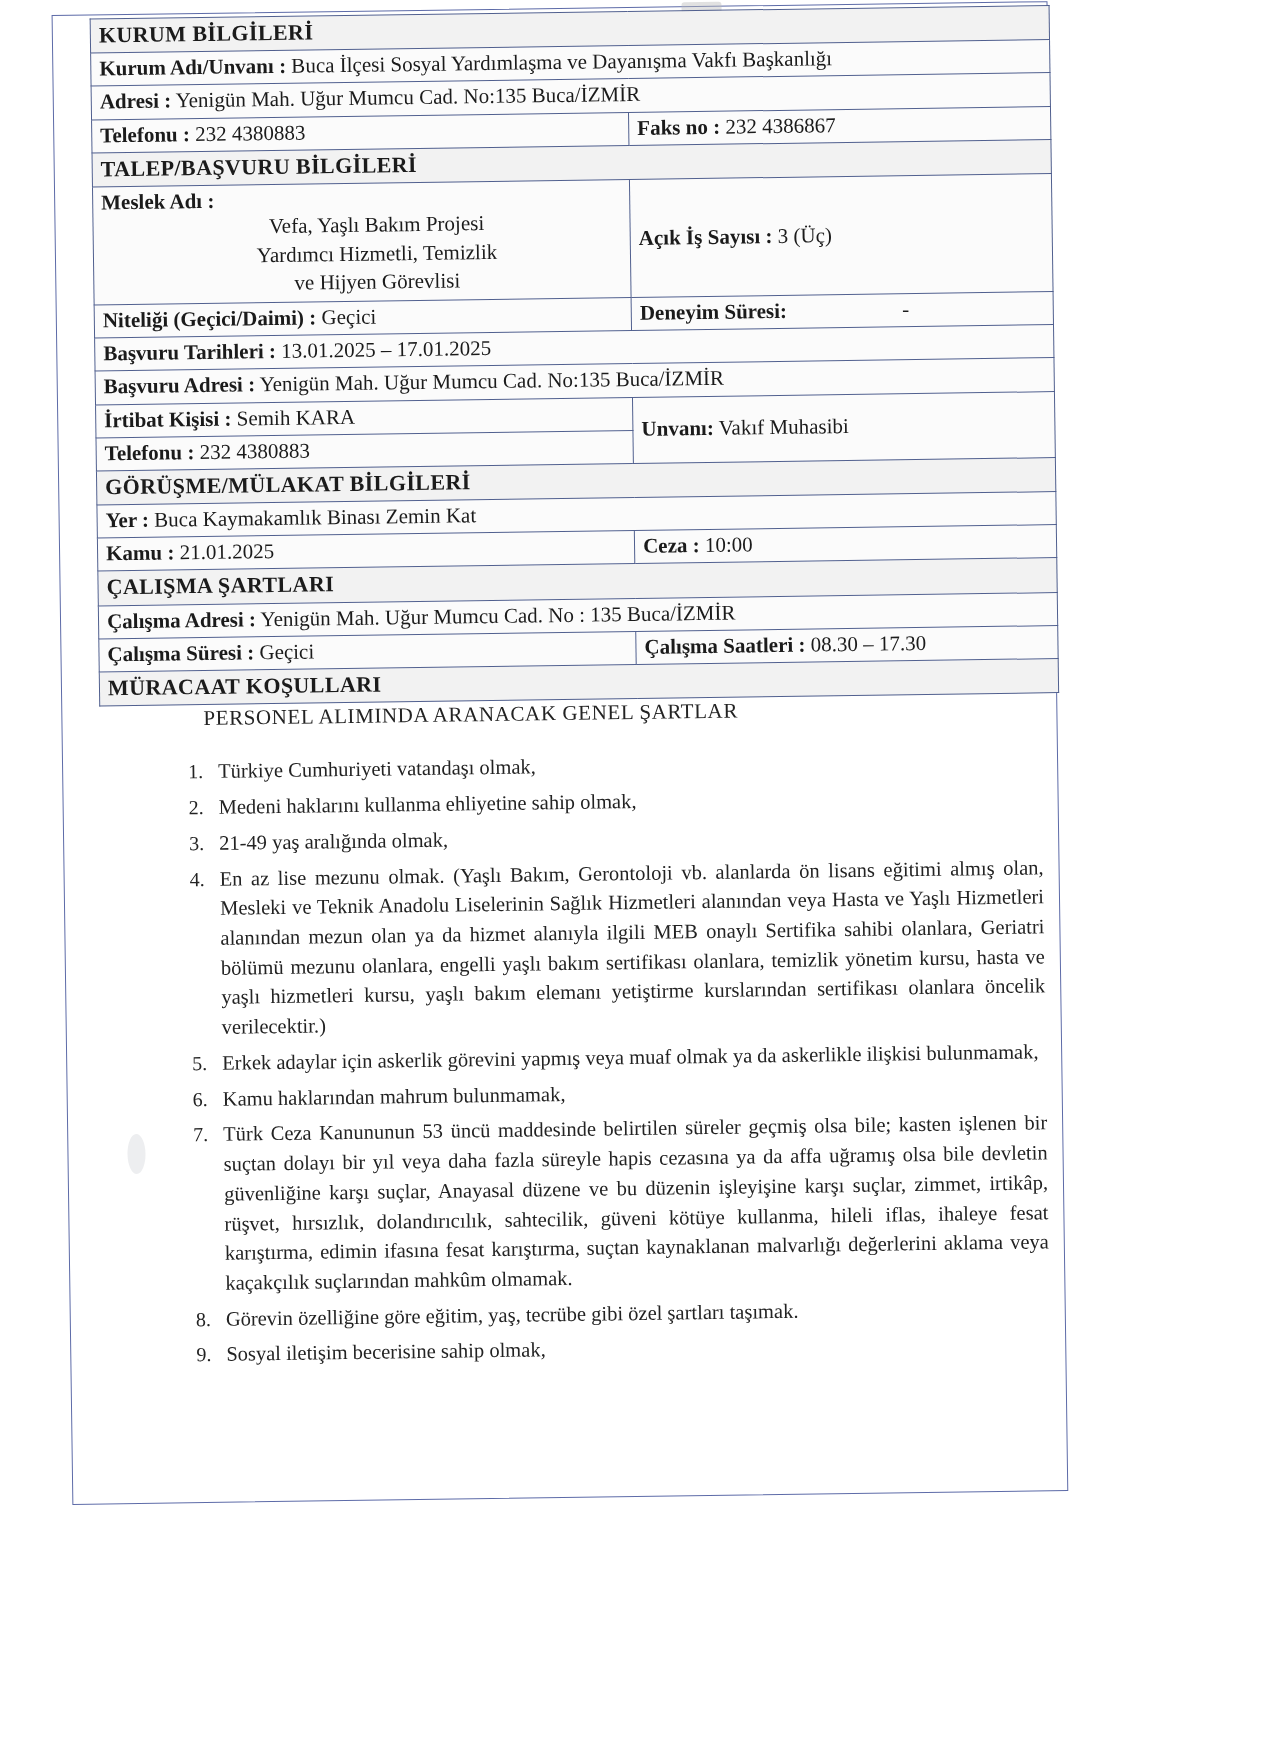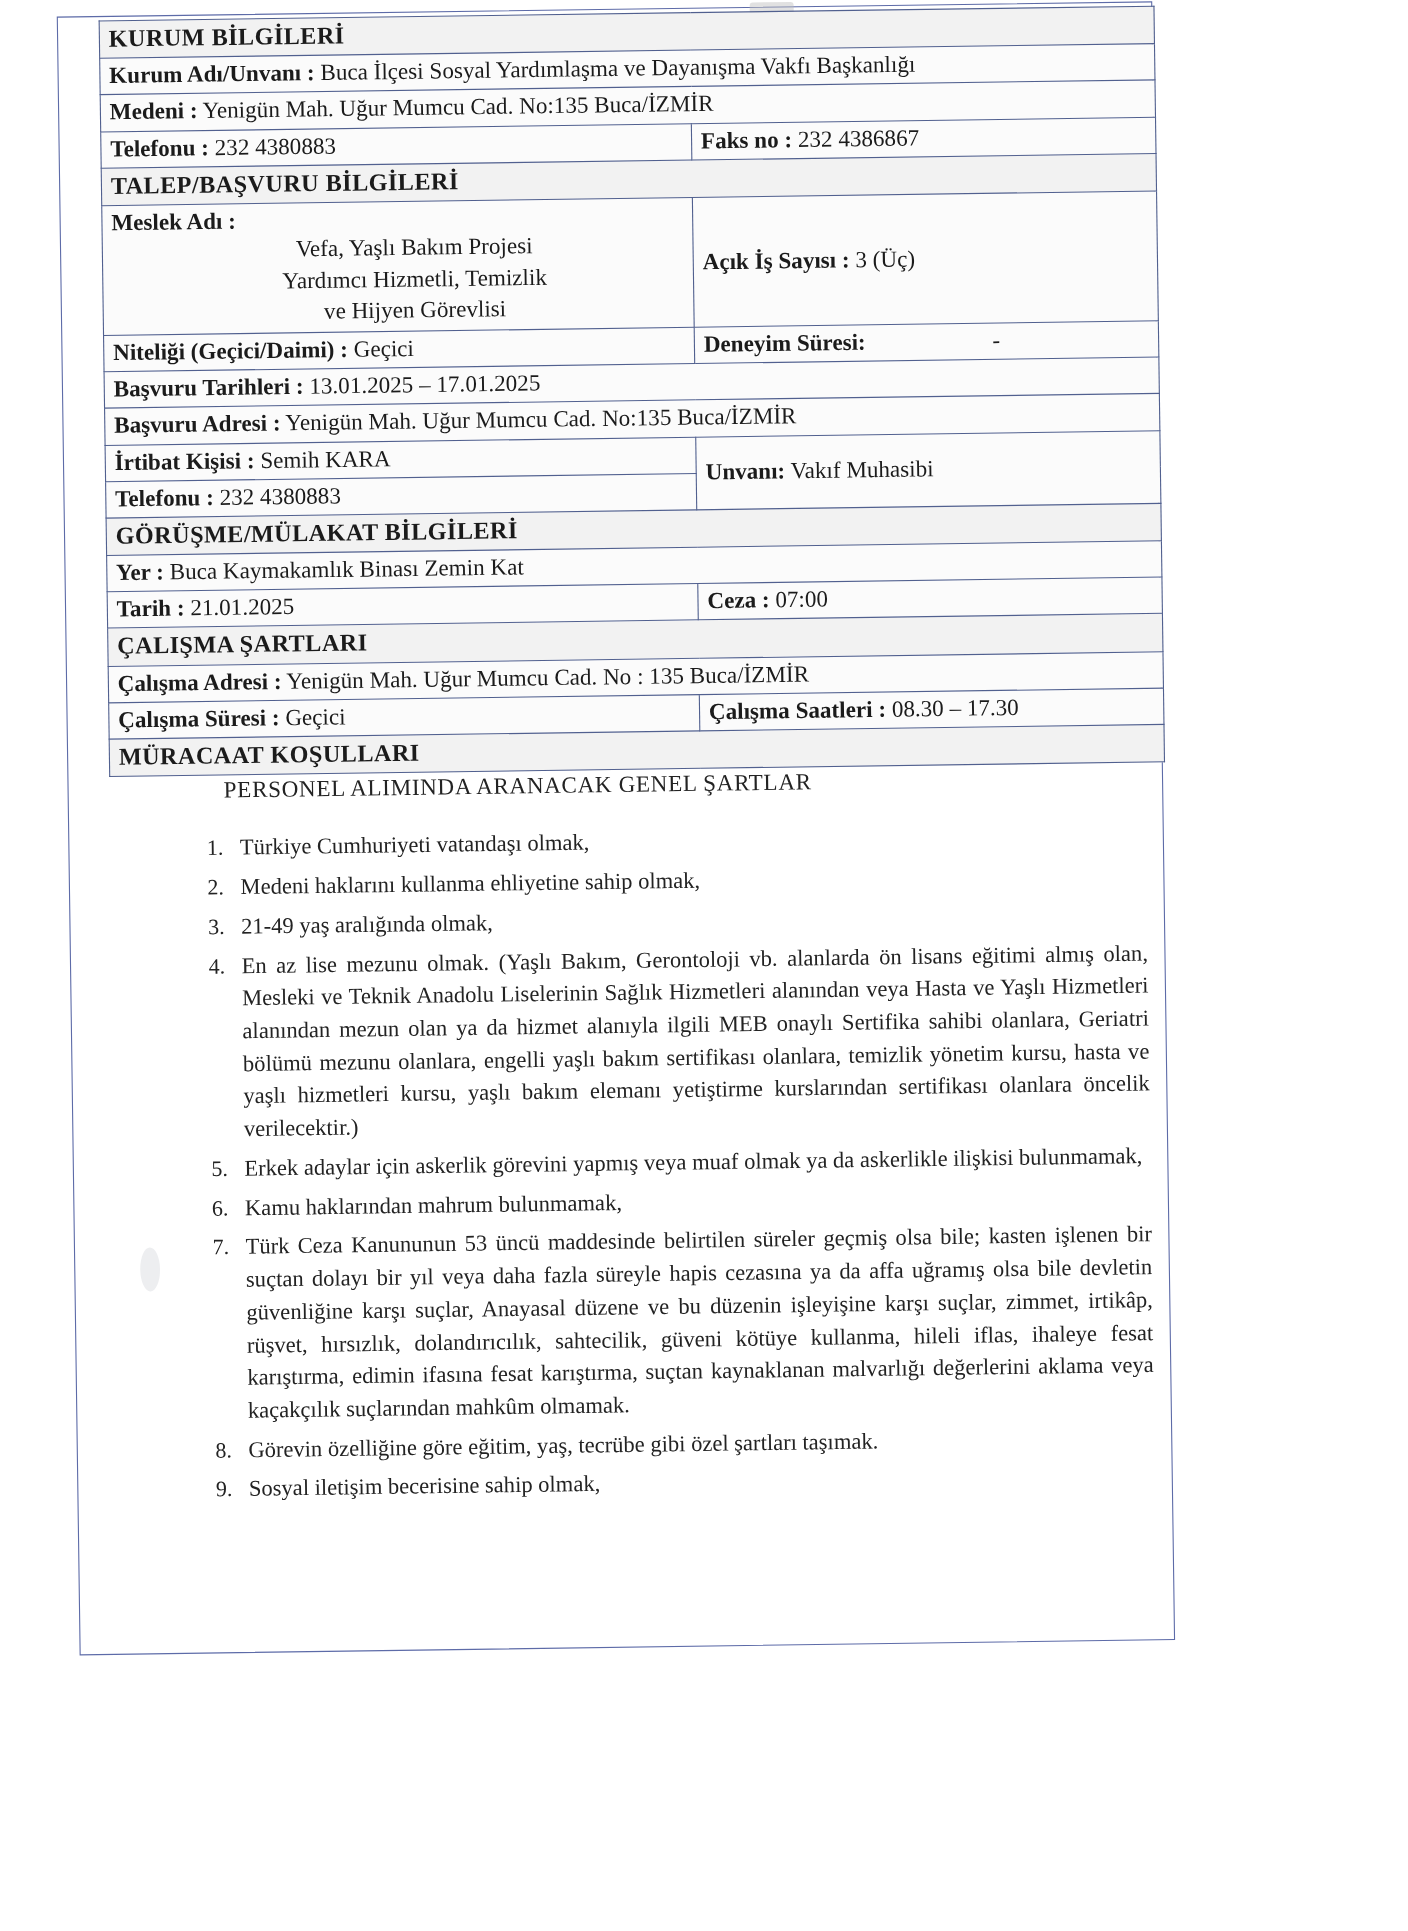--- a/index.html
+++ b/index.html
@@ -146,21 +146,21 @@
         <td colspan="2">KURUM BİLGİLERİ</td>
       </tr>
       <tr>
         <td colspan="2">
           <span class="lbl">Kurum Adı/Unvanı :</span>
           <span class="val">Buca İlçesi Sosyal Yardımlaşma ve Dayanışma Vakfı Başkanlığı</span>
         </td>
       </tr>
       <tr>
         <td colspan="2">
-          <span class="lbl">Medeni :</span>
+          <span class="lbl">Adresi :</span>
           <span class="val">Yenigün Mah. Uğur Mumcu Cad. No:135 Buca/İZMİR</span>
         </td>
       </tr>
       <tr>
         <td>
           <span class="lbl">Telefonu :</span>
           <span class="val">232 4380883</span>
         </td>
         <td>
           <span class="lbl">Faks no :</span>
@@ -228,26 +228,26 @@
         <td colspan="2">GÖRÜŞME/MÜLAKAT BİLGİLERİ</td>
       </tr>
       <tr>
         <td colspan="2">
           <span class="lbl">Yer :</span>
           <span class="val">Buca Kaymakamlık Binası Zemin Kat</span>
         </td>
       </tr>
       <tr>
         <td>
-          <span class="lbl">Tarih :</span>
+          <span class="lbl">Kamu :</span>
           <span class="val">21.01.2025</span>
         </td>
         <td>
           <span class="lbl">Ceza :</span>
-          <span class="val">07:00</span>
+          <span class="val">10:00</span>
         </td>
       </tr>
 
       <tr class="section-head">
         <td colspan="2">ÇALIŞMA ŞARTLARI</td>
       </tr>
       <tr>
         <td colspan="2">
           <span class="lbl">Çalışma Adresi :</span>
           <span class="val">Yenigün Mah. Uğur Mumcu Cad. No : 135   Buca/İZMİR</span>

